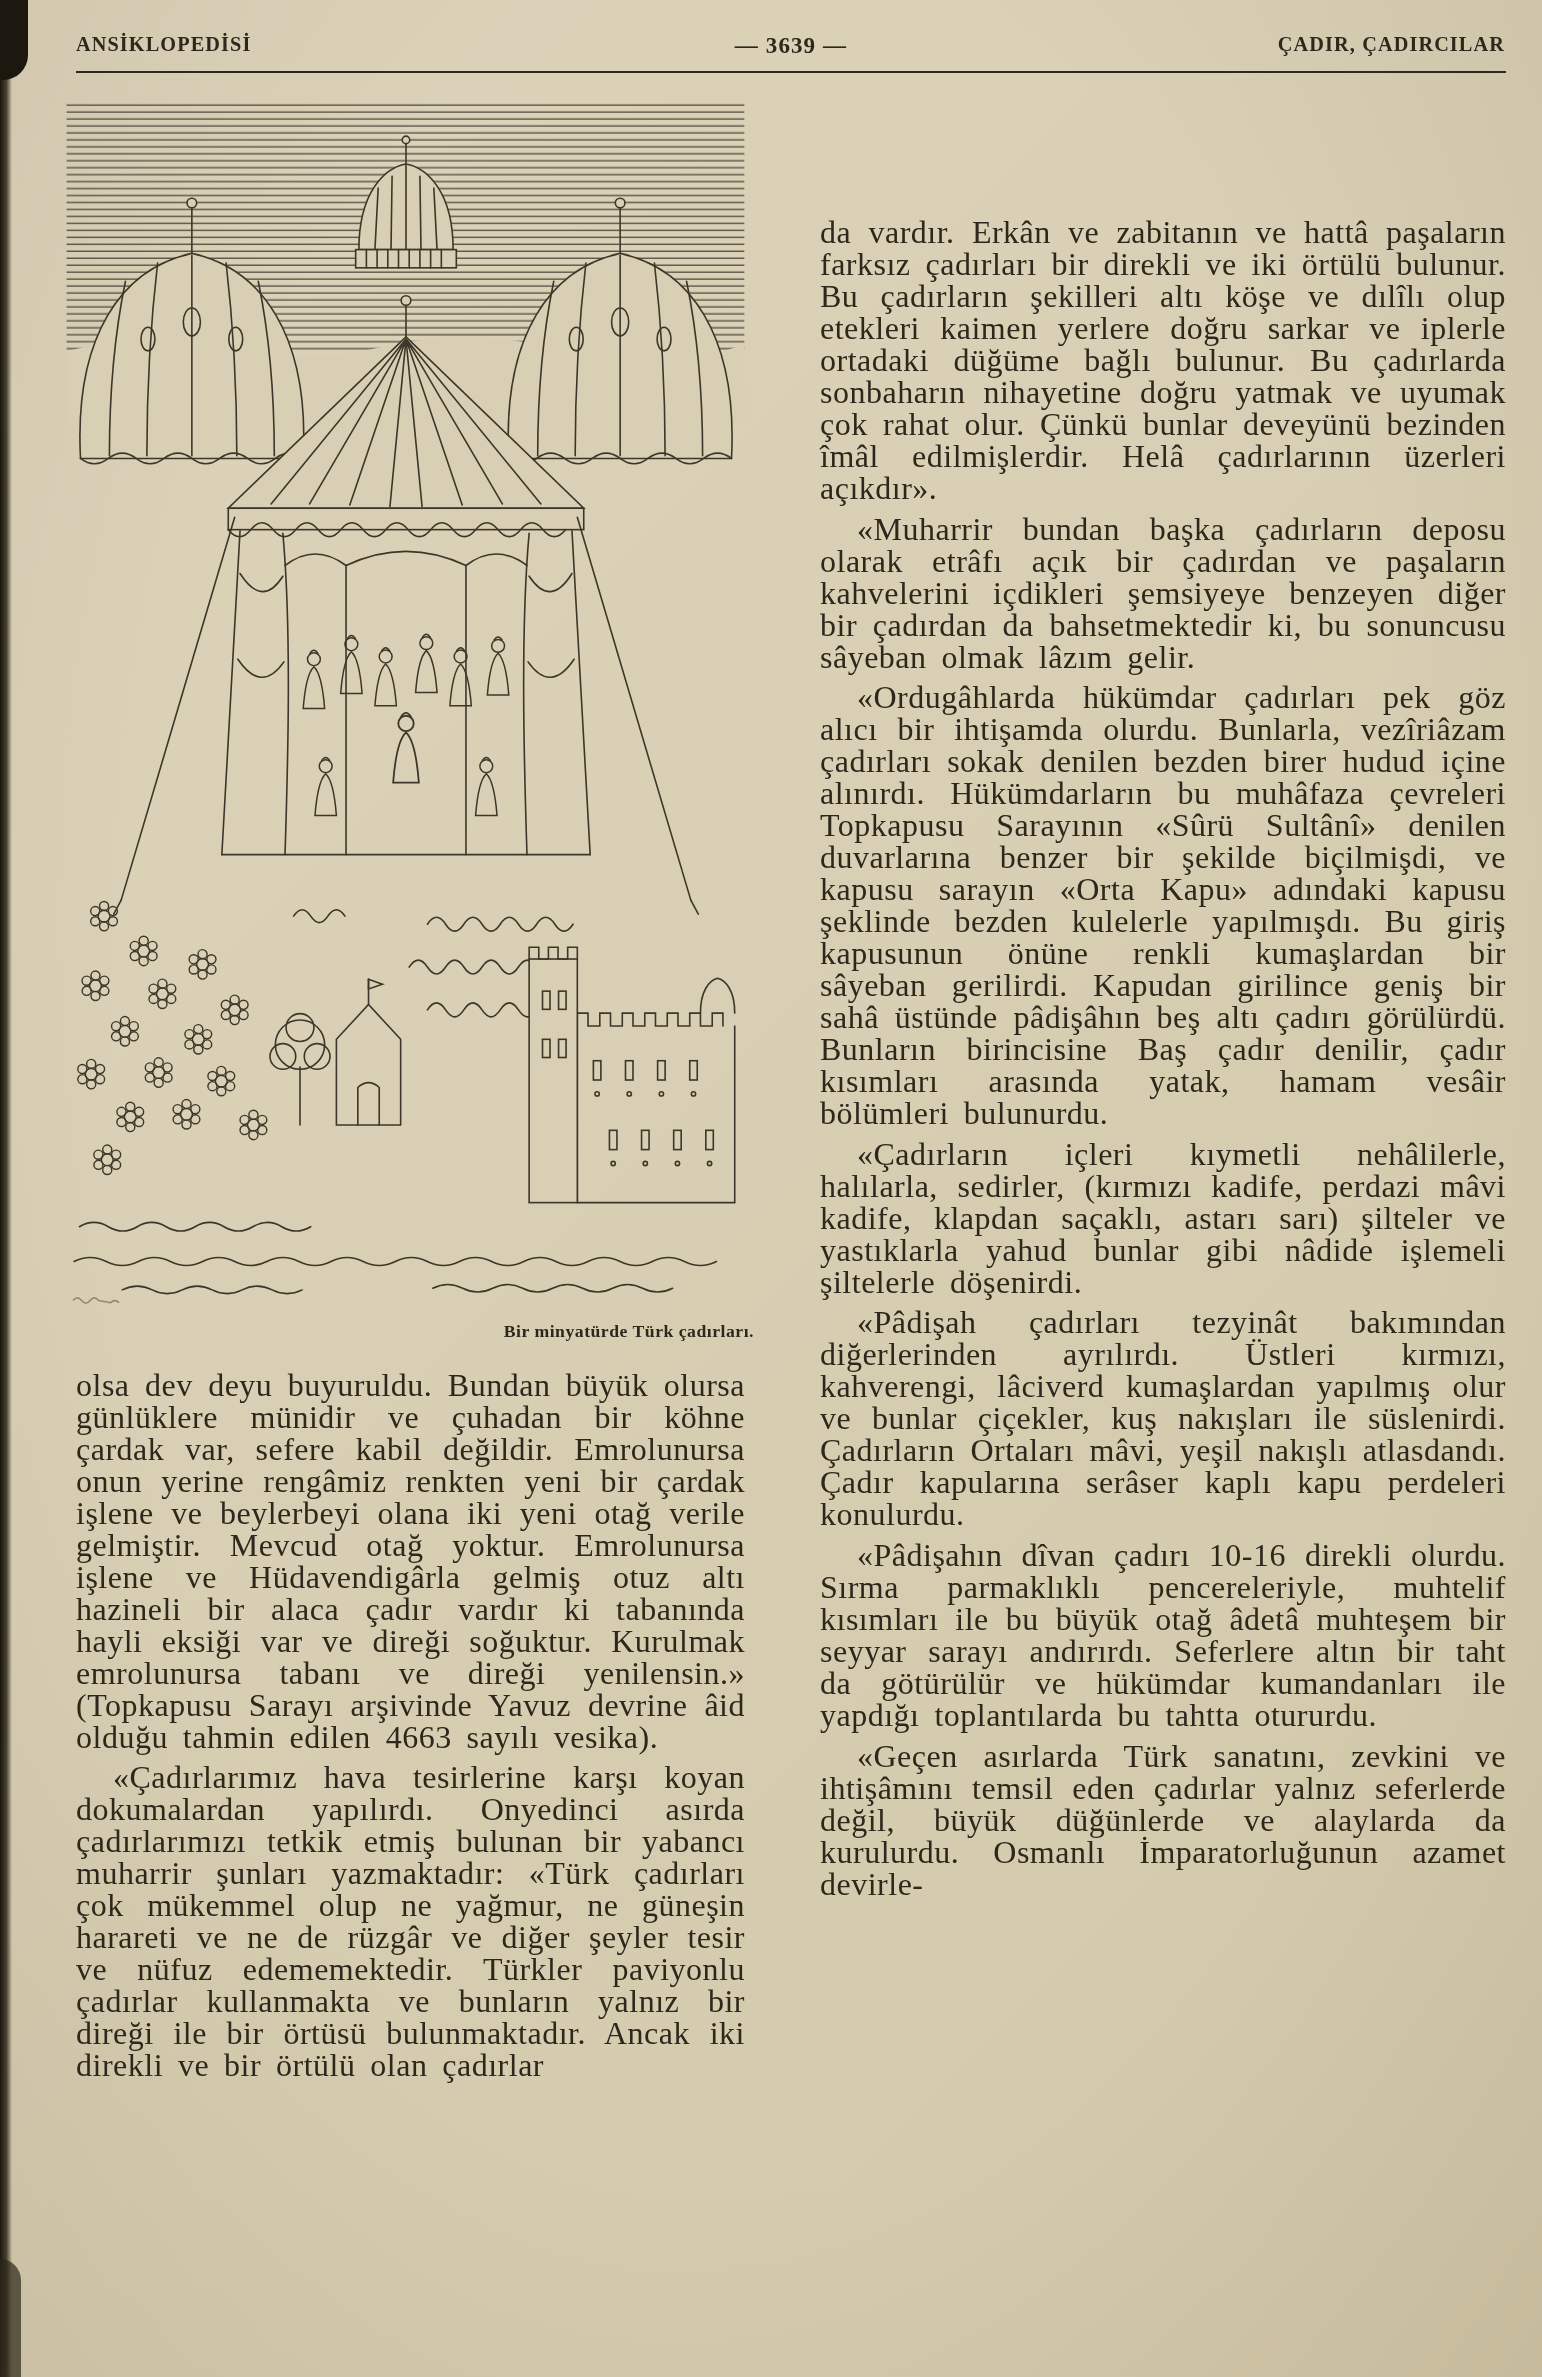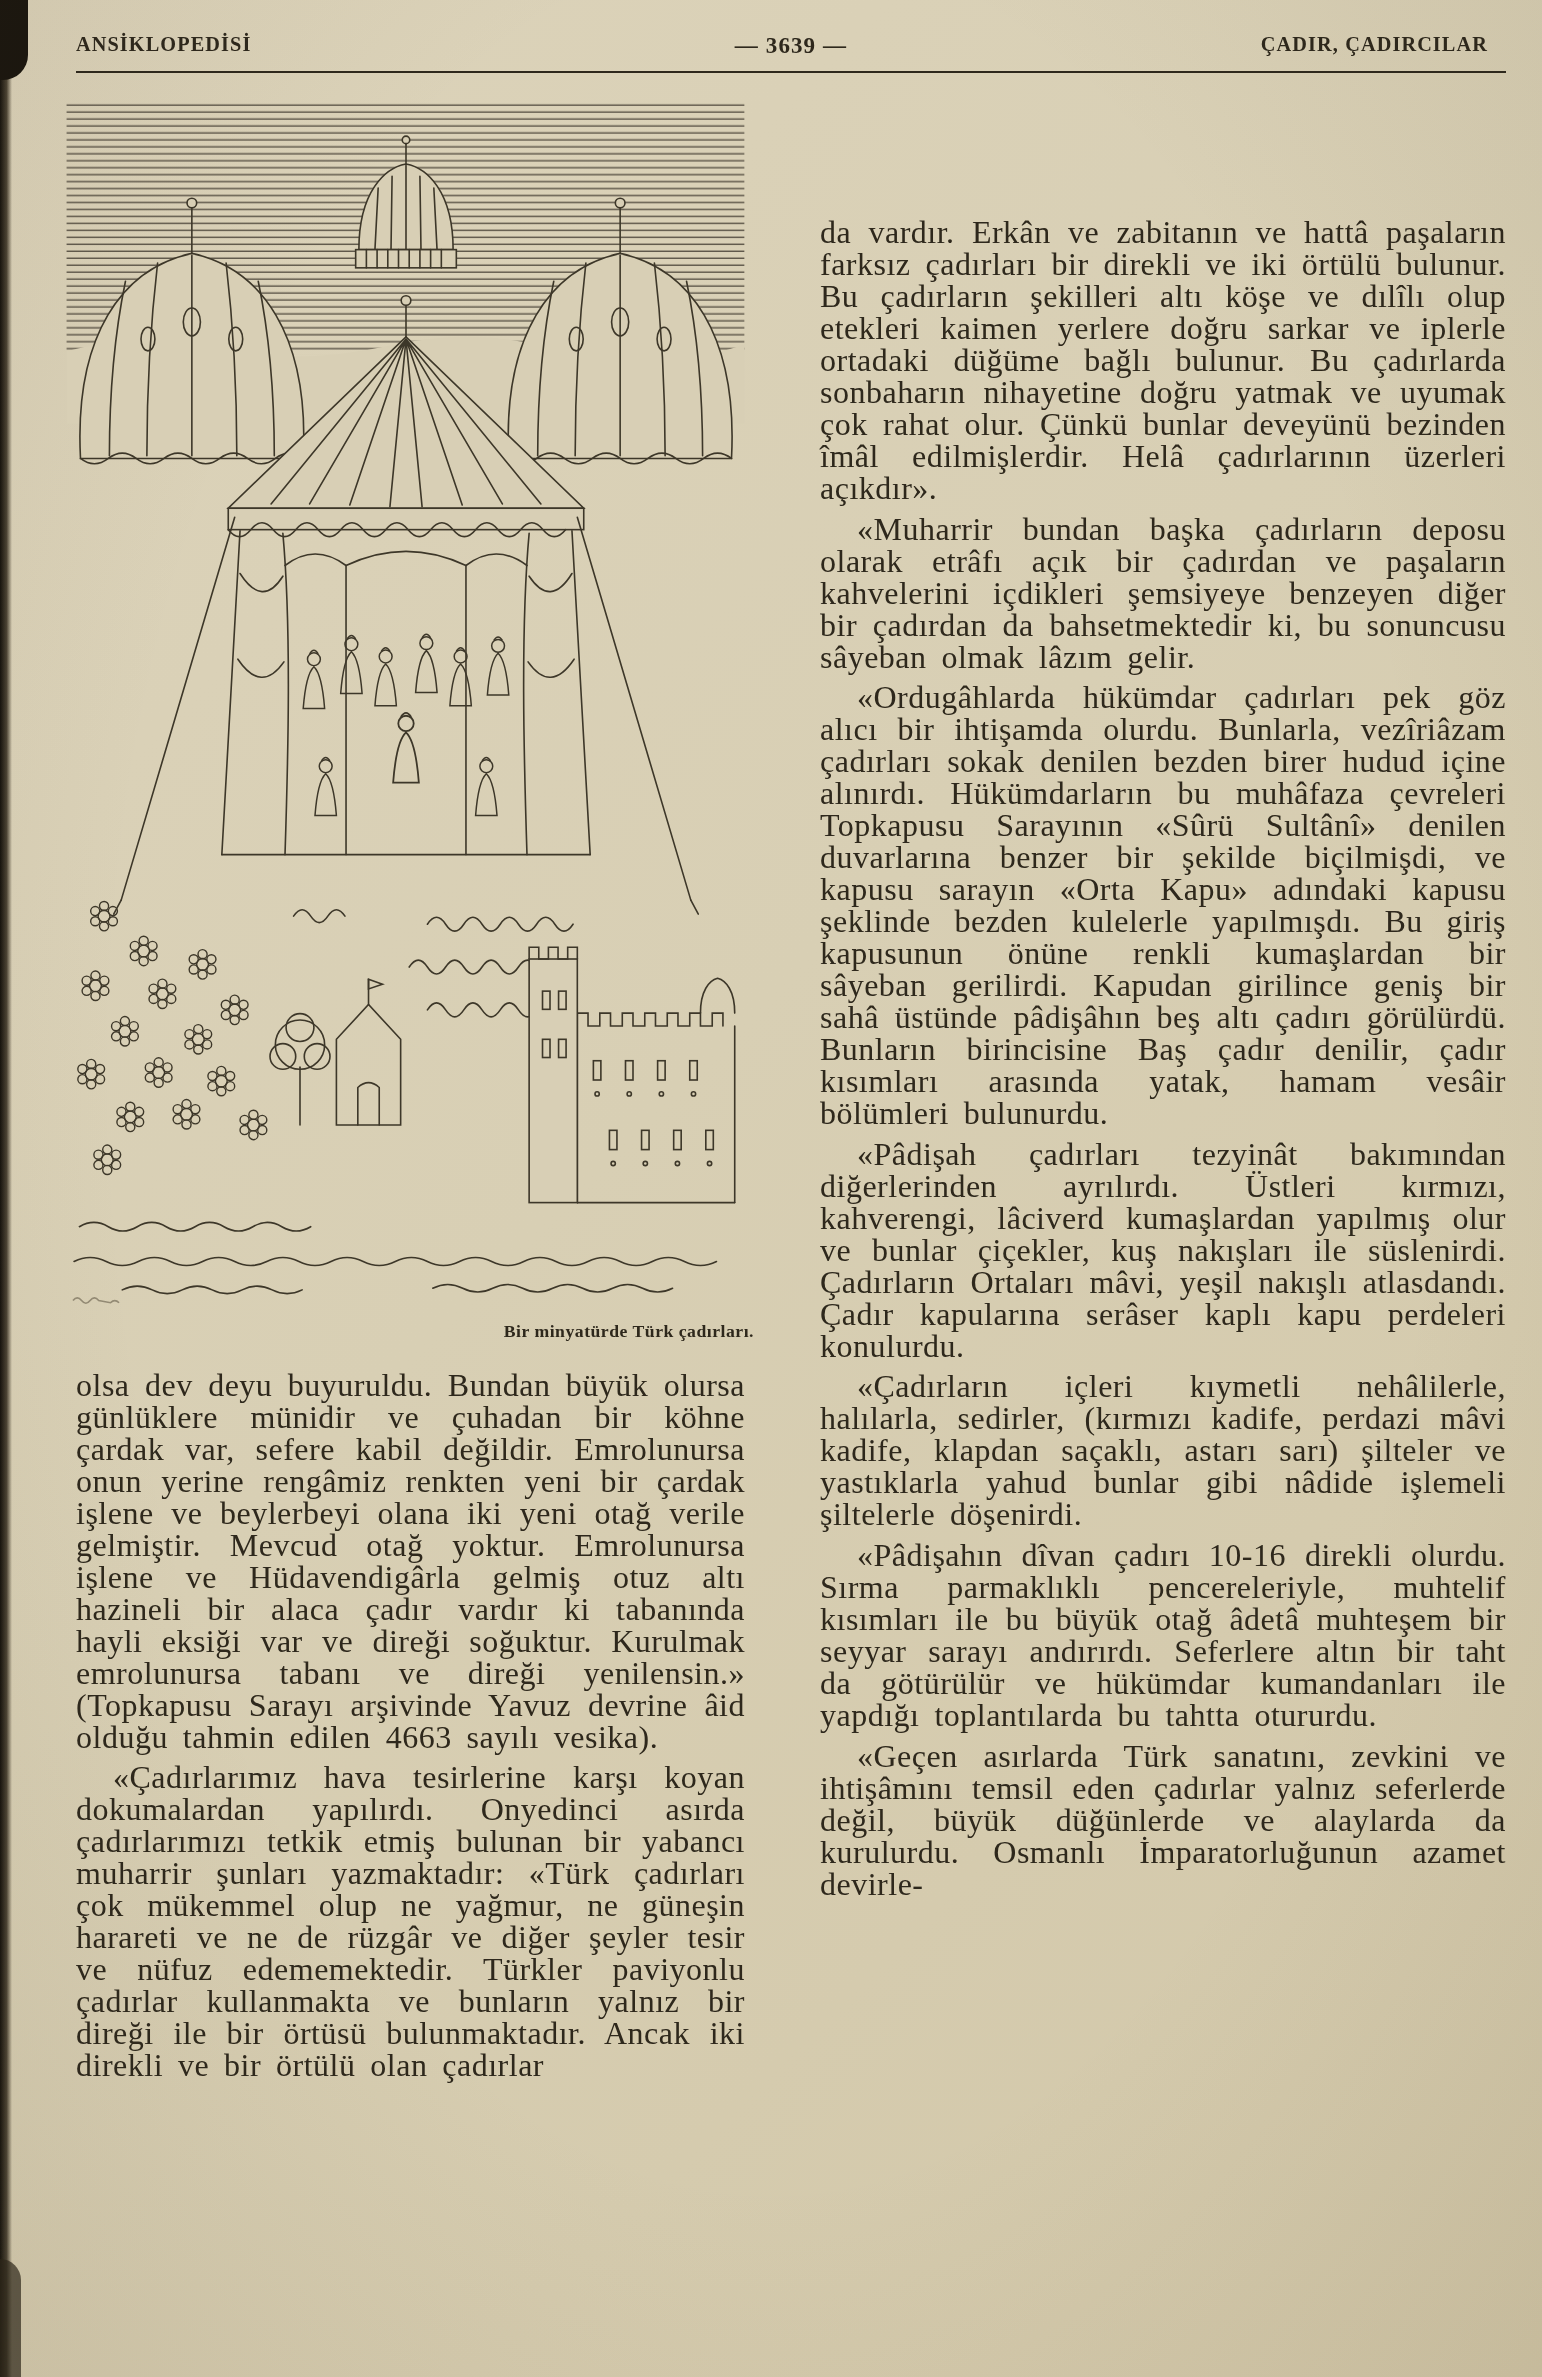--- a/index.html
+++ b/index.html
@@ -17,21 +17,21 @@
     background:linear-gradient(90deg,#14110c 0%,#4a4233 55%,rgba(74,66,51,0) 100%);}
   .corner-blot{position:absolute;left:0;top:0;width:28px;height:80px;background:#17130d;
     border-bottom-right-radius:25px;}
   .corner-blot-bottom{position:absolute;left:0;bottom:0;width:21.4px;height:118px;background:#2a2418;
     border-top-right-radius:21.4px;opacity:.7;}
   .sheet{position:absolute;left:64px;right:37px;top:33px;margin-left:12px;}
 
   .header{position:relative;font-weight:bold;font-size:20.3px;letter-spacing:1.1px;height:30px;}
   .h-left{position:absolute;left:0;top:0;}
   .h-center{position:absolute;left:50%;transform:translateX(-50%);top:0;font-size:23px;}
-  .h-right{position:absolute;right:18px;top:0;}
+  .h-right{position:absolute;right:1px;top:0;}
   .rule{border-bottom:2.7px solid #2e281c;margin-top:7.5px;}
 
   .columns{display:flex;margin-top:8.6px;}
   .col-left{width:669px;flex:0 0 auto;}
   .col-right{flex:1 1 auto;margin-left:75px;padding-top:135px;}
 
   p{margin:0 0 8.6px 0;font-size:32px;line-height:32px;text-align:justify;
     text-indent:37px;letter-spacing:0.5px;word-spacing:6.4px;}
   p.cont{text-indent:0;}
 
@@ -232,21 +232,21 @@
       </figure>
 
       <p class="cont">olsa dev deyu buyuruldu. Bundan büyük olursa günlüklere münidir ve çuhadan bir köhne çardak var, sefere kabil değildir. Emrolunursa onun yerine rengâmiz renkten yeni bir çardak işlene ve beylerbeyi olana iki yeni otağ verile gelmiştir. Mevcud otağ yoktur. Emrolunursa işlene ve Hüdavendigârla gelmiş otuz altı hazineli bir alaca çadır vardır ki tabanında hayli eksiği var ve direği soğuktur. Kurulmak emrolunursa tabanı ve direği yenilensin.» (Topkapusu Sarayı arşivinde Yavuz devrine âid olduğu tahmin edilen 4663 sayılı vesika).</p>
       <p>«Çadırlarımız hava tesirlerine karşı koyan dokumalardan yapılırdı. Onyedinci asırda çadırlarımızı tetkik etmiş bulunan bir yabancı muharrir şunları yazmaktadır: «Türk çadırları çok mükemmel olup ne yağmur, ne güneşin harareti ve ne de rüzgâr ve diğer şeyler tesir ve nüfuz edememektedir. Türkler paviyonlu çadırlar kullanmakta ve bunların yalnız bir direği ile bir örtüsü bulunmaktadır. Ancak iki direkli ve bir örtülü olan çadırlar</p>
     </div>
 
     <div class="col-right">
       <p class="cont">da vardır. Erkân ve zabitanın ve hattâ paşaların farksız çadırları bir direkli ve iki örtülü bulunur. Bu çadırların şekilleri altı köşe ve dılîlı olup etekleri kaimen yerlere doğru sarkar ve iplerle ortadaki düğüme bağlı bulunur. Bu çadırlarda sonbaharın nihayetine doğru yatmak ve uyumak çok rahat olur. Çünkü bunlar deveyünü bezinden îmâl edilmişlerdir. Helâ çadırlarının üzerleri açıkdır».</p>
       <p>«Muharrir bundan başka çadırların deposu olarak etrâfı açık bir çadırdan ve paşaların kahvelerini içdikleri şemsiyeye benzeyen diğer bir çadırdan da bahsetmektedir ki, bu sonuncusu sâyeban olmak lâzım gelir.</p>
       <p>«Ordugâhlarda hükümdar çadırları pek göz alıcı bir ihtişamda olurdu. Bunlarla, vezîriâzam çadırları sokak denilen bezden birer hudud içine alınırdı. Hükümdarların bu muhâfaza çevreleri Topkapusu Sarayının «Sûrü Sultânî» denilen duvarlarına benzer bir şekilde biçilmişdi, ve kapusu sarayın «Orta Kapu» adındaki kapusu şeklinde bezden kulelerle yapılmışdı. Bu giriş kapusunun önüne renkli kumaşlardan bir sâyeban gerilirdi. Kapudan girilince geniş bir sahâ üstünde pâdişâhın beş altı çadırı görülürdü. Bunların birincisine Baş çadır denilir, çadır kısımları arasında yatak, hamam vesâir bölümleri bulunurdu.</p>
+      <p>«Çadırların içleri kıymetli nehâlilerle, halılarla, sedirler, (kırmızı kadife, perdazi mâvi kadife, klapdan saçaklı, astarı sarı) şilteler ve yastıklarla yahud bunlar gibi nâdide işlemeli şiltelerle döşenirdi.</p>
       <p>«Pâdişah çadırları tezyinât bakımından diğerlerinden ayrılırdı. Üstleri kırmızı, kahverengi, lâciverd kumaşlardan yapılmış olur ve bunlar çiçekler, kuş nakışları ile süslenirdi. Çadırların Ortaları mâvi, yeşil nakışlı atlasdandı. Çadır kapularına serâser kaplı kapu perdeleri konulurdu.</p>
-      <p>«Çadırların içleri kıymetli nehâlilerle, halılarla, sedirler, (kırmızı kadife, perdazi mâvi kadife, klapdan saçaklı, astarı sarı) şilteler ve yastıklarla yahud bunlar gibi nâdide işlemeli şiltelerle döşenirdi.</p>
       <p>«Pâdişahın dîvan çadırı 10-16 direkli olurdu. Sırma parmaklıklı pencereleriyle, muhtelif kısımları ile bu büyük otağ âdetâ muhteşem bir seyyar sarayı andırırdı. Seferlere altın bir taht da götürülür ve hükümdar kumandanları ile yapdığı toplantılarda bu tahtta otururdu.</p>
       <p>«Geçen asırlarda Türk sanatını, zevkini ve ihtişâmını temsil eden çadırlar yalnız seferlerde değil, büyük düğünlerde ve alaylarda da kurulurdu. Osmanlı İmparatorluğunun azamet devirle-</p>
     </div>
 
   </div>
 </div>
 
 
 </body></html>

